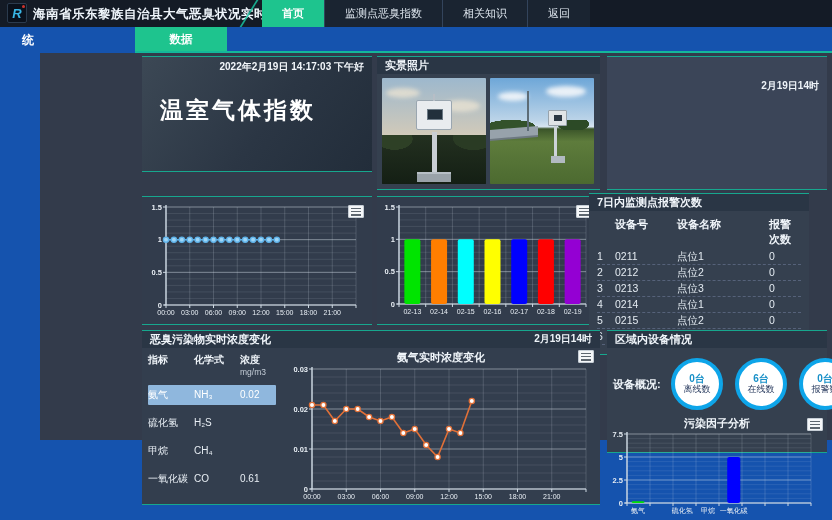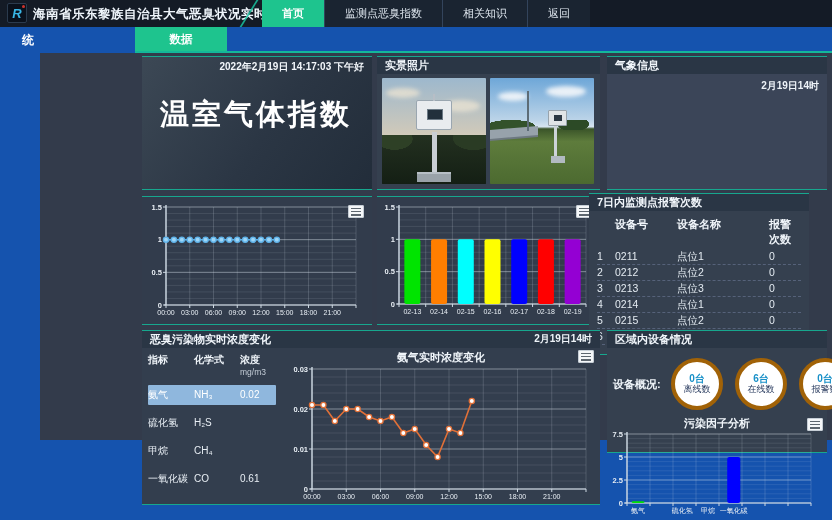--- a/index.html
+++ b/index.html
@@ -35,23 +35,23 @@
   .main{position:absolute;left:40px;top:53px;width:792px;height:467px;background:#333b4b;z-index:10;}
   .bottom-blue{position:absolute;left:0;top:387px;width:792px;height:80px;background:#1553ae;}
 
   
   .panel{position:absolute;background:#35404f;border-top:1px solid #17a78e;border-bottom:1px solid #17a78e;}
   .panel-header{height:17px;line-height:16px;background:#2a3645;padding:0 8px;font-size:11px;
                 font-weight:bold;color:#f0f5fa;display:flex;justify-content:space-between;}
   .panel-header .hdr-time{font-weight:bold;font-size:10px;color:#eef3f8;}
 
   
-  .p-greeting{left:102px;top:3px;width:230px;height:134px;background:linear-gradient(125deg,#3c4855 0%,#2b3644 55%,#222d3a 100%);}
+  .p-greeting{left:102px;top:3px;width:230px;height:116px;background:linear-gradient(125deg,#3c4855 0%,#2b3644 55%,#222d3a 100%);}
   .greet-date{position:absolute;right:8px;top:3px;font-size:10px;font-weight:bold;color:#f2f6fa;}
-  .headline{position:absolute;left:18px;top:38px;font-size:29px;font-weight:bold;color:#fff;letter-spacing:3px;}
+  .headline{position:absolute;left:18px;top:38px;font-size:23px;font-weight:bold;color:#fff;letter-spacing:3px;}
 
   
   .p-photos{left:337px;top:3px;width:223px;height:134px;}
   .photo-row{display:flex;gap:4px;padding:4px 5px;}
   .photo{position:relative;width:104px;height:106px;overflow:hidden;border-radius:1px;}
   .photo1{background:linear-gradient(#9db8cd 0%,#cfc9ba 52%,#d8d2c2 58%,#29381f 60%,#16231a 100%);}
   .photo1 .cloud{position:absolute;background:#e9e2d2;border-radius:50%;filter:blur(2px);opacity:.8;}
   .photo1 .cl1{left:4px;top:10px;width:34px;height:10px;}
   .photo1 .cl2{left:60px;top:22px;width:38px;height:12px;}
   .photo1 .trees{position:absolute;left:0;bottom:0;width:100%;height:46%;
@@ -104,21 +104,21 @@
             height:20px;line-height:20px;margin-top:8px;}
   .odor-row.hl{background:#8fb7dd;color:#fff;border-radius:1px;}
   .odor-chart{flex:1;position:relative;padding-top:2px;}
   .chart-title{text-align:center;font-size:11px;font-weight:bold;color:#f0f5fa;height:14px;line-height:14px;}
 
   
   .p-devices{left:567px;top:277px;width:220px;height:123px;}
   .dev-overview{display:flex;align-items:center;padding:4px 6px 0 6px;height:68px;}
   .dev-label{font-size:11px;font-weight:bold;color:#eef3f8;width:58px;flex:none;}
   .stats{display:flex;gap:12px;}
-  .stat-circle{width:52px;height:52px;border-radius:50%;background:#fff;border:4px solid #a16207;
+  .stat-circle{width:52px;height:52px;border-radius:50%;background:#fff;border:4px solid #0ea5e9;
                display:flex;flex-direction:column;align-items:center;justify-content:center;}
   .stat-count{font-size:10px;font-weight:bold;color:#1890c8;line-height:11px;}
   .stat-label{font-size:9px;color:#1c2f55;line-height:11px;}
 
   
   .toolbox{position:absolute;width:16px;height:13px;background:#f5f7f9;border-radius:2px;
            box-shadow:inset 0 0 0 1px #c6ced6;cursor:pointer;}
   .toolbox::before{content:"";position:absolute;left:3px;right:3px;top:3px;height:8px;
            background:repeating-linear-gradient(to bottom,#5d666f 0 1.2px,transparent 1.2px 3.2px);}
   .tb1{top:8px;right:8px;} .tb2{top:8px;right:8px;} .tb3{top:2px;right:6px;} .tb4{top:-12px;right:4px;}
@@ -182,23 +182,20 @@
           <div class="wall"></div>
           <div class="lpole"></div>
           <div class="pole"></div>
           <div class="devbox"></div>
           <div class="base"></div>
         </div>
       </div>
     </section>
 
     <section class="panel p-weather">
-      <div class="panel-header">
-        <span>气象信息</span>
-      </div>
       <div class="weather-time">2月19日14时</div>
     </section>
 
     <section class="panel p-chart1">
       <svg id="chart0" width="224" height="124">
           <line x1="24" x2="214" y1="108" y2="108" stroke="rgba(215,227,238,0.16)" stroke-width="0.7"></line>
           <line x1="24" x2="214" y1="101.46666666666667" y2="101.46666666666667" stroke="rgba(215,227,238,0.16)" stroke-width="0.7"></line>
           <line x1="24" x2="214" y1="94.93333333333334" y2="94.93333333333334" stroke="rgba(215,227,238,0.16)" stroke-width="0.7"></line>
           <line x1="24" x2="214" y1="88.39999999999999" y2="88.39999999999999" stroke="rgba(215,227,238,0.16)" stroke-width="0.7"></line>
           <line x1="24" x2="214" y1="81.86666666666667" y2="81.86666666666667" stroke="rgba(215,227,238,0.16)" stroke-width="0.7"></line>

